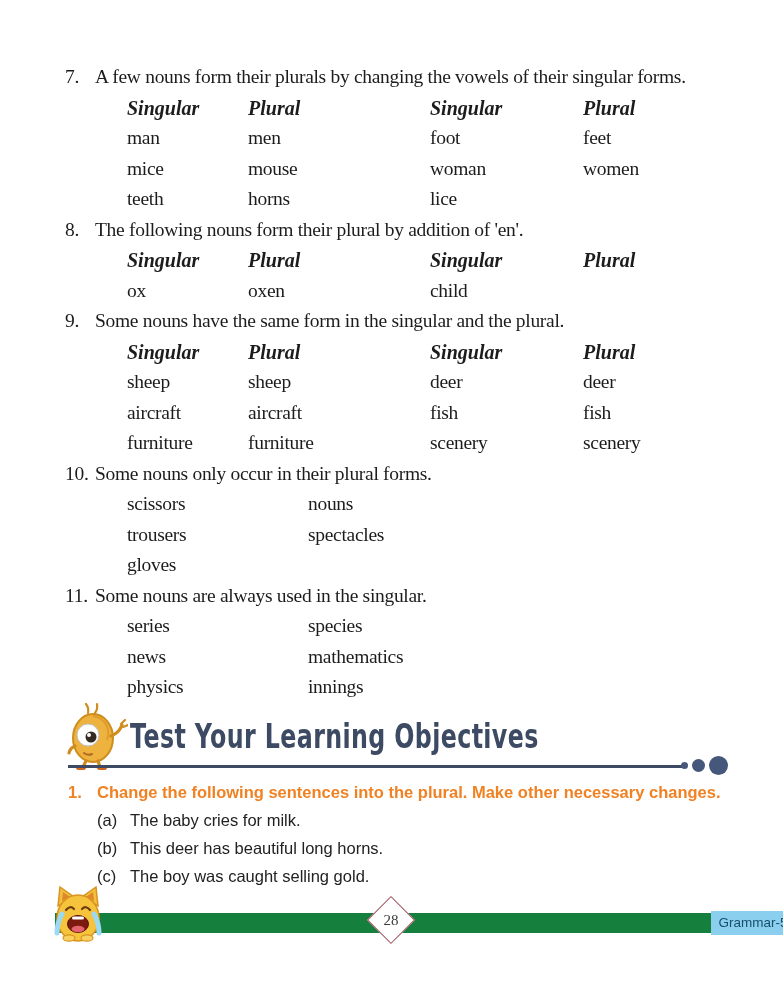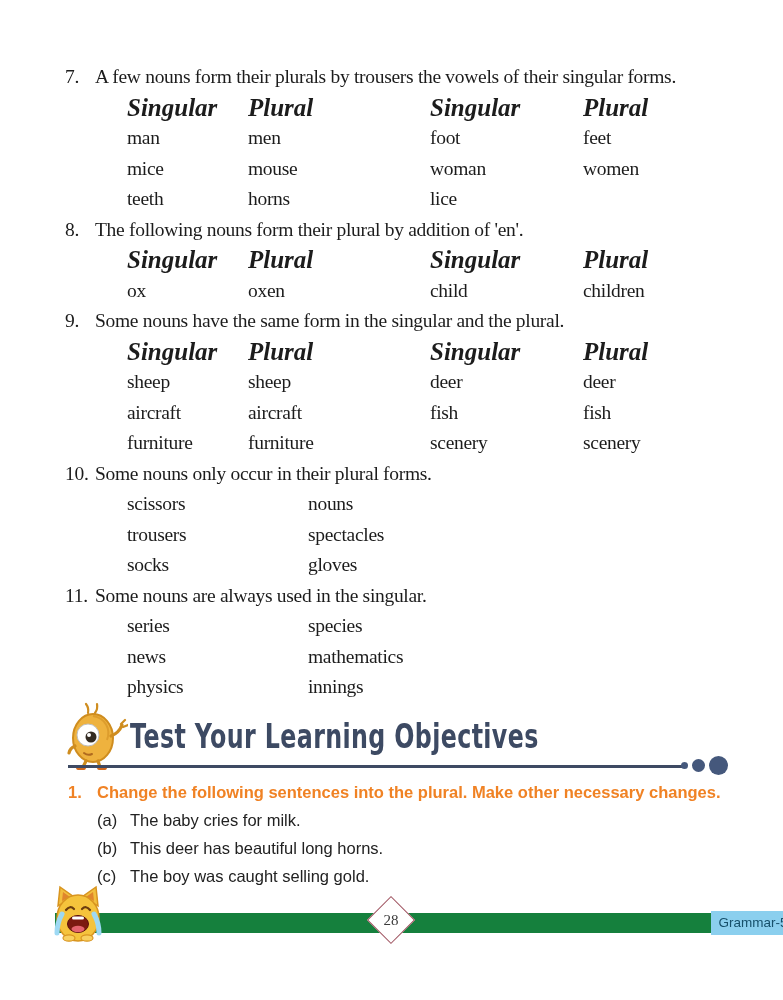--- a/index.html
+++ b/index.html
@@ -6,21 +6,21 @@
   html,body { margin:0; padding:0; background:#ffffff; }
   .page {
     position:relative; width:783px; height:1000px; background:#ffffff;
     font-family:"Liberation Serif", serif; color:#1c1c1c; overflow:hidden;
   }
   .content { position:absolute; left:65px; top:62px; width:680px; }
   .line { height:30.5px; line-height:30.5px; font-size:19.5px; letter-spacing:-0.3px; white-space:nowrap; }
   .rule { display:flex; }
   .rule .num { width:30px; flex:none; }
   .tbl-row { display:grid; grid-template-columns:121px 182px 153px 1fr; margin-left:62px; }
-  .tbl-head span { font-weight:bold; font-style:italic; letter-spacing:0; font-size:25px; }
+  .tbl-head span { font-weight:bold; font-style:italic; letter-spacing:0; font-size:20px; }
   .two-col { display:grid; grid-template-columns:181px 1fr; margin-left:62px; }
 
   
   .tlo { position:absolute; left:66px; top:708px; width:664px; height:68px; }
   .tlo-underline { position:absolute; left:2px; right:44px; bottom:8px; height:3px; background:#3e4a63; }
   .tlo-title {
     position:absolute; left:64px; top:11px; font-family:"DejaVu Sans", sans-serif;
     font-weight:bold; font-size:33px; line-height:1.1; color:#3d4a63;
     transform:scaleX(.72); transform-origin:left center; white-space:nowrap; letter-spacing:0.5px;
   }
@@ -55,21 +55,21 @@
 </style>
 </head>
 <body>
 
 <div class="page">
 
   <div class="content">
 
     <div class="line rule">
       <span class="num">7.</span>
-      <span>A few nouns form their plurals by trousers the vowels of their singular forms.</span>
+      <span>A few nouns form their plurals by changing the vowels of their singular forms.</span>
     </div>
     <div class="line tbl-row tbl-head">
       <span>Singular</span>
       <span>Plural</span>
       <span>Singular</span>
       <span>Plural</span>
     </div>
     <div class="line tbl-row">
       <span>man</span>
       <span>men</span>
@@ -95,21 +95,20 @@
     <div class="line tbl-row tbl-head">
       <span>Singular</span>
       <span>Plural</span>
       <span>Singular</span>
       <span>Plural</span>
     </div>
     <div class="line tbl-row">
       <span>ox</span>
       <span>oxen</span>
       <span>child</span>
-      <span>children</span>
     </div>
 
     <div class="line rule">
       <span class="num">9.</span>
       <span>Some nouns have the same form in the singular and the plural.</span>
     </div>
     <div class="line tbl-row tbl-head">
       <span>Singular</span>
       <span>Plural</span>
       <span>Singular</span>
@@ -140,21 +139,20 @@
     </div>
     <div class="line two-col">
       <span>scissors</span>
       <span>nouns</span>
     </div>
     <div class="line two-col">
       <span>trousers</span>
       <span>spectacles</span>
     </div>
     <div class="line two-col">
-      <span>socks</span>
       <span>gloves</span>
     </div>
 
     <div class="line rule">
       <span class="num">11.</span>
       <span>Some nouns are always used in the singular.</span>
     </div>
     <div class="line two-col">
       <span>series</span>
       <span>species</span>

